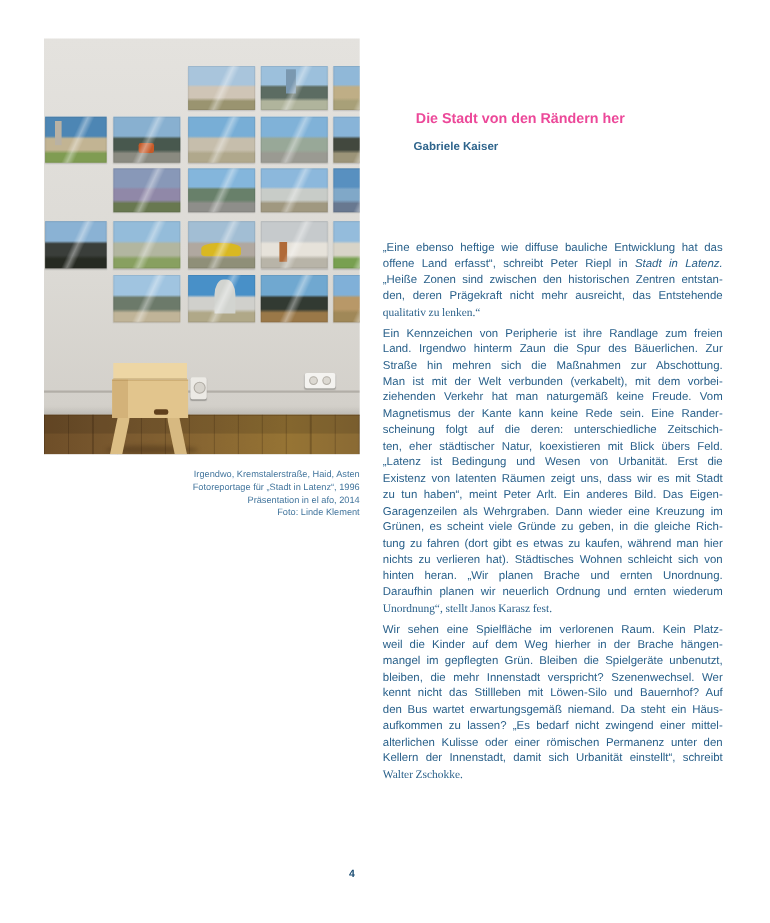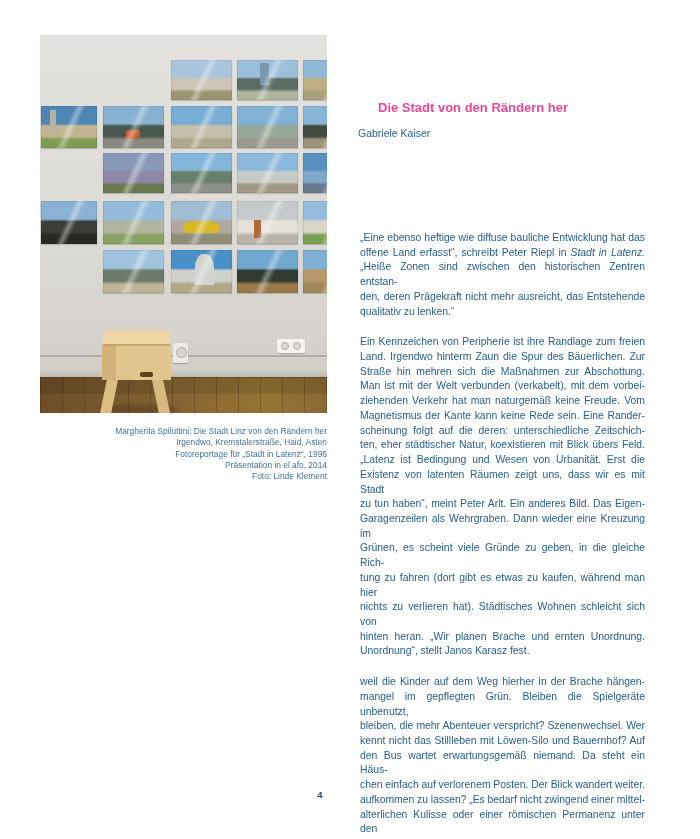--- a/index.html
+++ b/index.html
@@ -43,27 +43,27 @@
   .bench-shadow{position:absolute;left:56px;top:370px;width:84px;height:8px;background:rgba(55,35,15,0.35);
          border-radius:50%;filter:blur(2px);}
 
   
   .caption{position:absolute;left:40px;top:426px;width:287px;text-align:right;
            font-size:8.4px;line-height:11.3px;color:#41749c;}
 
   
   .article-title{position:absolute;left:378px;top:100px;width:290px;
            font-size:13px;font-weight:bold;color:#ec4899;}
-  .article-author{position:absolute;left:358px;top:127px;font-size:10.5px;color:#2e648c;}
+  .article-author{position:absolute;left:376px;top:127px;font-size:10.5px;color:#2e648c;font-weight:bold;}
   .body-text{position:absolute;left:344px;top:215px;width:317px;
            font-size:10.4px;line-height:14.72px;color:#29608a;word-spacing:-0.2px;}
   .jline{text-align:justify;text-align-last:justify;}
-  .jline.last{text-align:left;text-align-last:left;}
+  .jline.last{text-align:left;text-align-last:left;font-family:Liberation Serif, serif;}
   .jline i{}
-  .para{margin:16px;}
+  .para{margin:4px;}
 
   .page-number{position:absolute;left:300px;top:789px;width:40px;text-align:center;
            font-size:9.5px;font-weight:bold;color:#1c4e74;}
 </style>
 </head>
 <body>
 
 <div class="page">
 
   <div class="gallery">
@@ -114,21 +114,20 @@
     <div class="bench">
       <div class="bench-top"></div>
       <div class="bench-front"></div>
       <div class="bench-slot"></div>
       <div class="bench-leg-l"></div>
       <div class="bench-leg-r"></div>
     </div>
   </div>
 
   <div class="caption" id="caption">
-      <div>Margherita Spiluttini: Die Stadt Linz von den Rändern her</div>
       <div>Irgendwo, Kremstalerstraße, Haid, Asten</div>
       <div>Fotoreportage für „Stadt in Latenz“, 1996</div>
       <div>Präsentation in el afo, 2014</div>
       <div>Foto: Linde Klement</div>
     </div>
 
   <h1 class="article-title" style="margin:0;">Die Stadt von den Rändern her</h1>
   <div class="article-author">Gabriele Kaiser</div>
   <div class="body-text" id="body-text">
       <div class="para">
@@ -148,29 +147,30 @@
         <div class="jline">scheinung folgt auf die deren: unterschiedliche Zeitschich-</div>
         <div class="jline">ten, eher städtischer Natur, koexistieren mit Blick übers Feld.</div>
         <div class="jline">„Latenz ist Bedingung und Wesen von Urbanität. Erst die</div>
         <div class="jline">Existenz von latenten Räumen zeigt uns, dass wir es mit Stadt</div>
         <div class="jline">zu tun haben“, meint Peter Arlt. Ein anderes Bild. Das Eigen-</div>
         <div class="jline">Garagenzeilen als Wehrgraben. Dann wieder eine Kreuzung im</div>
         <div class="jline">Grünen, es scheint viele Gründe zu geben, in die gleiche Rich-</div>
         <div class="jline">tung zu fahren (dort gibt es etwas zu kaufen, während man hier</div>
         <div class="jline">nichts zu verlieren hat). Städtisches Wohnen schleicht sich von</div>
         <div class="jline">hinten heran. „Wir planen Brache und ernten Unordnung.</div>
+        <div class="jline">Daraufhin planen wir neuerlich Ordnung und ernten wiederum</div>
         <div class="jline last">Unordnung“, stellt Janos Karasz fest.</div>
       </div>
       <div class="para">
+        <div class="jline">Wir sehen eine Spielfläche im verlorenen Raum. Kein Platz-</div>
         <div class="jline">weil die Kinder auf dem Weg hierher in der Brache hängen-</div>
         <div class="jline">mangel im gepflegten Grün. Bleiben die Spielgeräte unbenutzt,</div>
-        <div class="jline">bleiben, die mehr Abenteuer verspricht? Szenenwechsel. Wer</div>
+        <div class="jline">bleiben, die mehr Innenstadt verspricht? Szenenwechsel. Wer</div>
         <div class="jline">kennt nicht das Stillleben mit Löwen-Silo und Bauernhof? Auf</div>
         <div class="jline">den Bus wartet erwartungsgemäß niemand. Da steht ein Häus-</div>
-        <div class="jline">chen einfach auf verlorenem Posten. Der Blick wandert weiter.</div>
         <div class="jline">aufkommen zu lassen? „Es bedarf nicht zwingend einer mittel-</div>
         <div class="jline">alterlichen Kulisse oder einer römischen Permanenz unter den</div>
         <div class="jline">Kellern der Innenstadt, damit sich Urbanität einstellt“, schreibt</div>
         <div class="jline last">Walter Zschokke.</div>
       </div>
     </div>
 
   <div class="page-number">4</div>
 
 </div>

